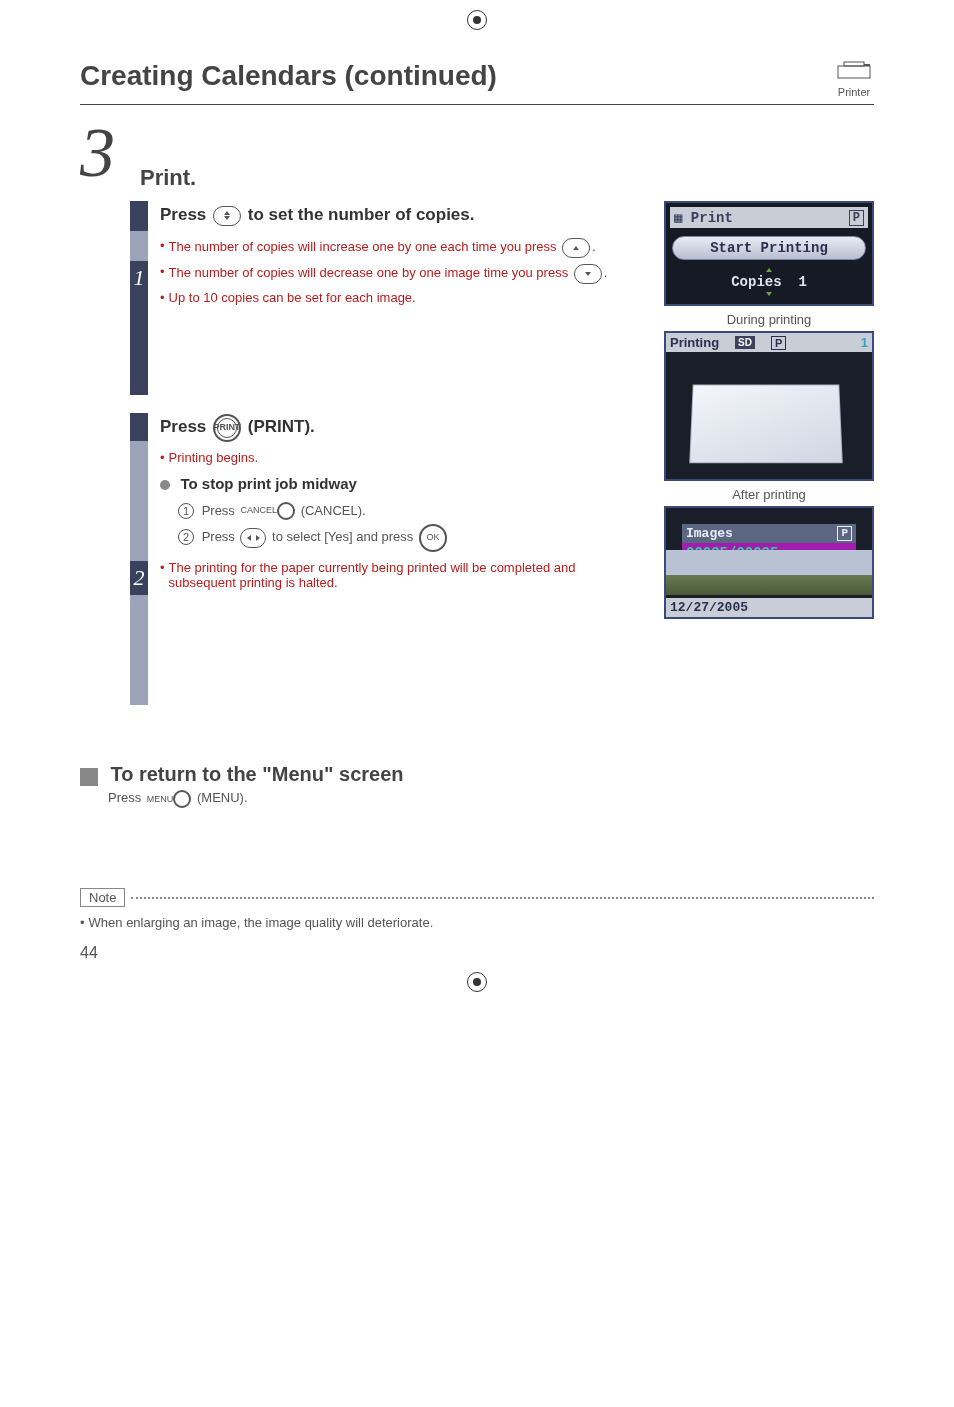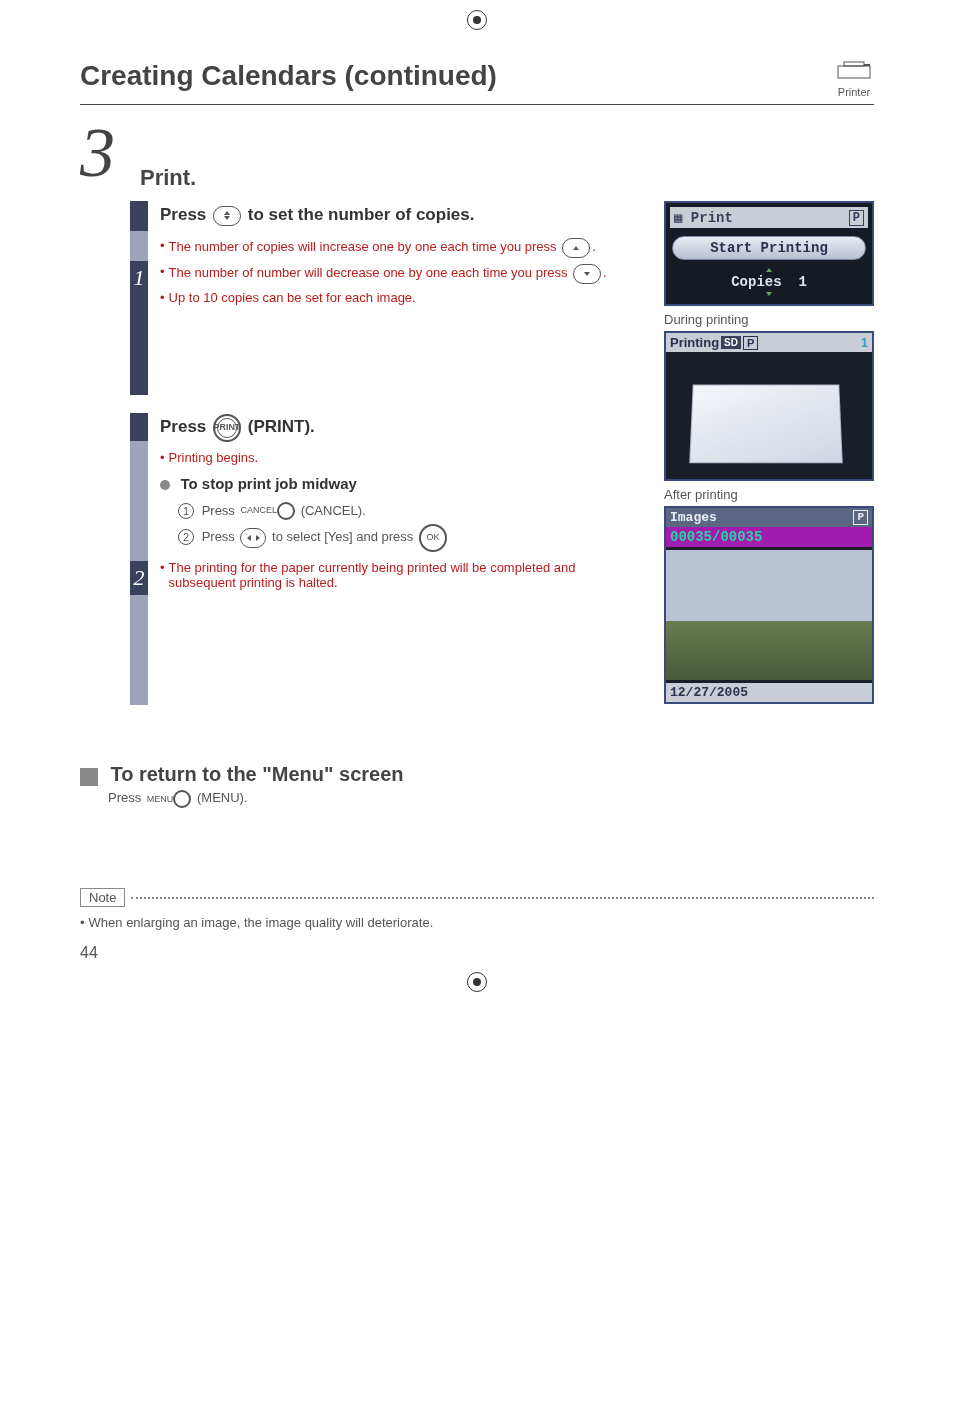--- a/index.html
+++ b/index.html
@@ -39,28 +39,28 @@
   .labeled-btn { display:inline-flex; flex-direction:row; align-items:center; vertical-align:middle; margin:0 2px; font-size:9px; color:#555;}
   .labeled-btn .lbl{font-size:9px; letter-spacing:0px; margin-bottom:1px;}
   .labeled-btn .circ{width:18px;height:18px;border:2px solid #555;border-radius:50%;}
   .screens { width:210px; }
   .screen-box { border:2px solid #3a4a7a; background:#161a24; color:#e8ecf4; font-family:"Courier New",monospace; font-weight:bold; padding:4px; margin-bottom:6px; }
   .sb-title{background:#c8cdd6;color:#3a415c;font-weight:bold;padding:2px 4px;display:flex;align-items:center;justify-content:space-between;font-size:14px;}
   .sb-title .p-badge{border:1px solid #3a415c;padding:0 3px;font-size:12px;}
   .sb-btn{background:linear-gradient(#e8ecf4,#b8bfd0);color:#2a3050;border:1px solid #7a85a8;border-radius:12px;text-align:center;padding:3px;margin:8px 2px;font-size:14px;}
   .sb-copies{text-align:center;color:#dde2ee;font-size:14px;margin:8px 0 4px;}
   .sb-copies .tri-up,.sb-copies .tri-down{margin:2px auto;border-bottom-color:#6aa84f;border-top-color:#6aa84f;}
-  .caption{text-align:left;font-size:13px;color:#555;margin:6px 0 4px;}
+  .caption{text-align:center;font-size:13px;color:#555;margin:6px 0 4px;}
   .screen-print{border:2px solid #3a4a7a;background:#1a1e28;padding:0;position:relative;height:150px;}
-  .sp-header{background:#c8cdd6;color:#2a3050;font-weight:bold;padding:2px 4px;font-size:13px;display:flex;align-items:center;gap:2px;}
+  .sp-header{background:#c8cdd6;color:#2a3050;font-weight:bold;padding:2px 4px;font-size:13px;display:flex;align-items:center;gap:16px;}
   .sp-header .sd{background:#3a415c;color:#fff;font-size:10px;padding:1px 3px;}
   .sp-header .pbox{border:1px solid #2a3050;padding:0 3px;font-size:11px;}
   .sp-header .cyan1{margin-left:auto;color:#3aa0c0;}
   .sp-sheet{position:absolute;left:25px;top:50px;width:150px;height:80px;background:linear-gradient(160deg,#f4f6fa,#d0d6e2);border:1px solid #aab0c2;transform:perspective(300px) rotateX(10deg);}
-  .screen-after{border:2px solid #3a4a7a;padding:0;height:198px;background:#1a1e28;position:relative;overflow:hidden;}
+  .screen-after{border:2px solid #3a4a7a;padding:16px;height:113px;background:#1a1e28;position:relative;overflow:hidden;}
   .sa-header{background:#5a6682;color:#e8ecf4;padding:2px 4px;font-size:13px;display:flex;justify-content:space-between;font-family:"Courier New",monospace;font-weight:bold;}
   .sa-count{background:#a21caf;color:#2ad4a0;font-family:"Courier New",monospace;font-weight:bold;font-size:14px;padding:2px 4px;}
   .sa-img{position:absolute;left:0;right:0;top:42px;bottom:22px;background:linear-gradient(#b8c2d2 0%,#b8c2d2 55%,#6a7a52 55%,#4a5a3a 100%);}
   .sa-date{position:absolute;left:0;right:0;bottom:0;background:#c8cdd6;color:#2a3050;font-family:"Courier New",monospace;font-weight:bold;padding:2px 4px;font-size:13px;}
   .two-col{display:flex;gap:20px;align-items:flex-start;}
   .col-left{flex:1;}
   .gray-dot{display:inline-block;width:10px;height:10px;background:#888;border-radius:50%;margin-right:6px;vertical-align:middle;}
   .sub-head{font-size:15px;font-weight:bold;color:#333;}
   .circled{display:inline-block;width:16px;height:16px;border:1px solid #555;border-radius:50%;text-align:center;font-size:11px;line-height:15px;margin-right:4px;}
   .return-section{margin-top:40px;}
@@ -123,21 +123,21 @@
               <li>
                 <span>
                   <span>The number of copies will increase one by one each time you press</span>
                   <span class="btn-oval">
                       <span class="tri-up"></span>
                     </span>.
                 </span>
               </li>
               <li>
                 <span>
-                  <span>The number of number will decrease one by one each time you press</span>
+                  <span>The number of copies will decrease one by one image time you press</span>
                   <span class="btn-oval">
                       <span class="tri-down"></span>
                     </span>.
                 </span>
               </li>
               <li>
                   <span>Up to 10 copies can be set for each image.</span>
                 </li>
             </ul>
           </div>

